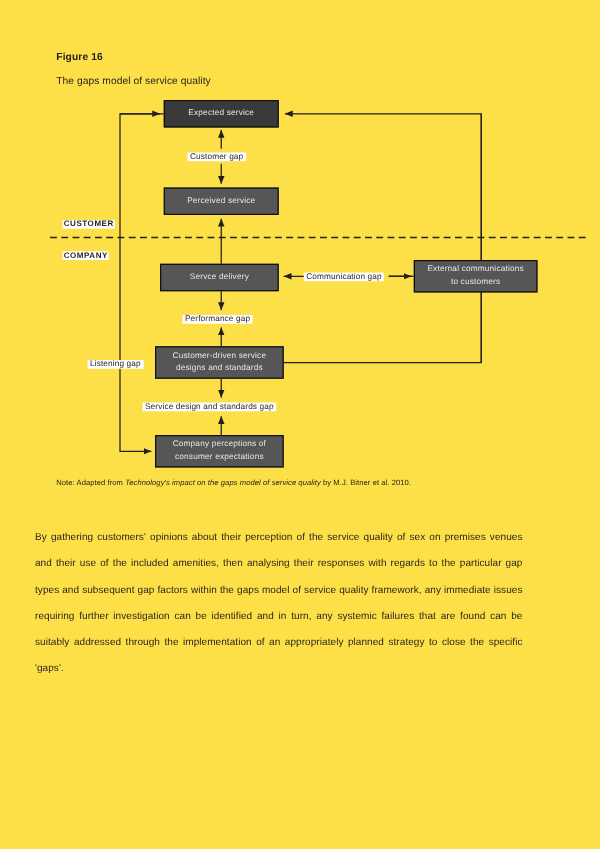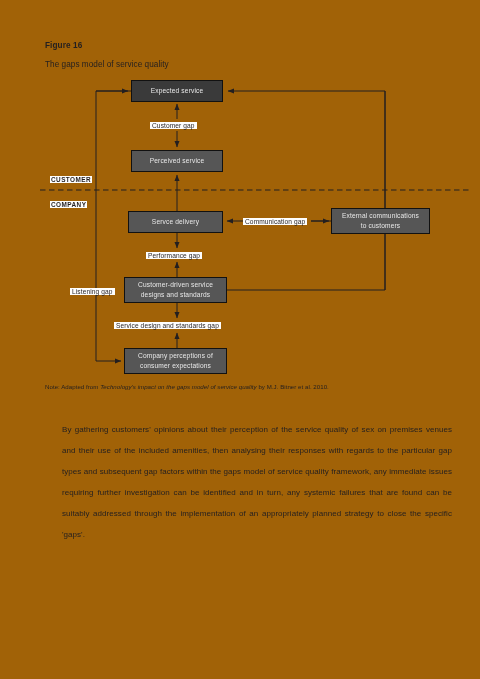--- a/index.html
+++ b/index.html
@@ -12,21 +12,21 @@
     height: 679px;
     font-family: "Liberation Sans", sans-serif;
     color: #231f20;
     position: relative;
     overflow: hidden;
   }
 
   .page {
     position: absolute;
     inset: 0;
-    background: #a16207;
+    background: #fde047;
   }
 
   
   .fig-number {
     position: absolute;
     left: 45px;
     top: 41px;
     font-size: 8.2px;
     font-weight: bold;
     letter-spacing: 0.1px;
@@ -126,21 +126,21 @@
     width: 395px;
     font-size: 6.1px;
     color: #231f20;
     letter-spacing: 0.05px;
   }
   .note i { font-style: italic; }
 
   
   .body-text {
     position: absolute;
-    left: 62px;
+    left: 28px;
     top: 411px;
     width: 390px;
     font-size: 8px;
     line-height: 21px;
     text-align: justify;
     color: #231f20;
     letter-spacing: 0.05px;
   }
 </style>
 </head>

